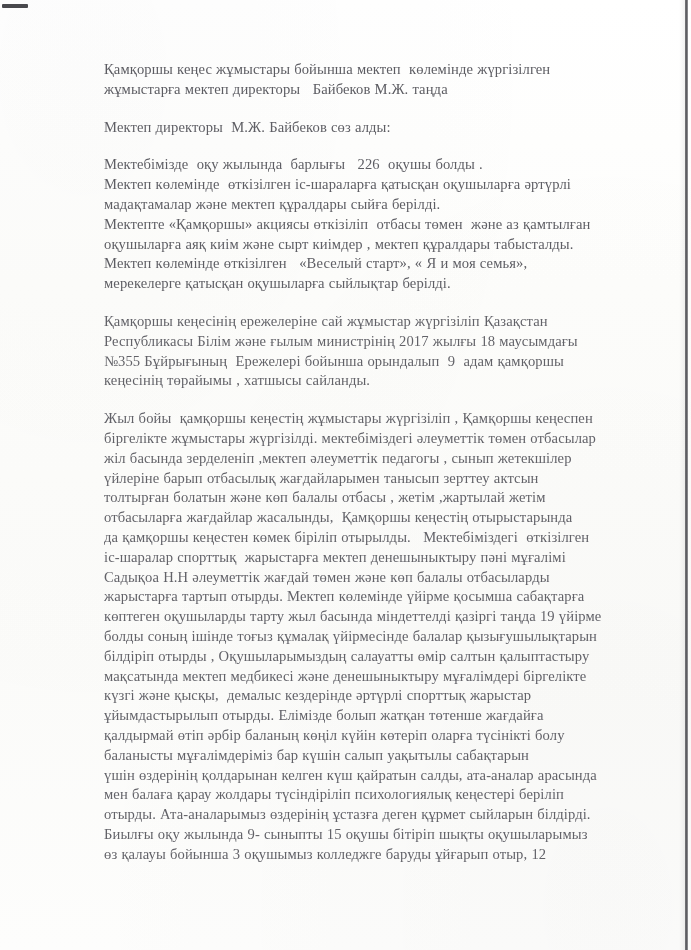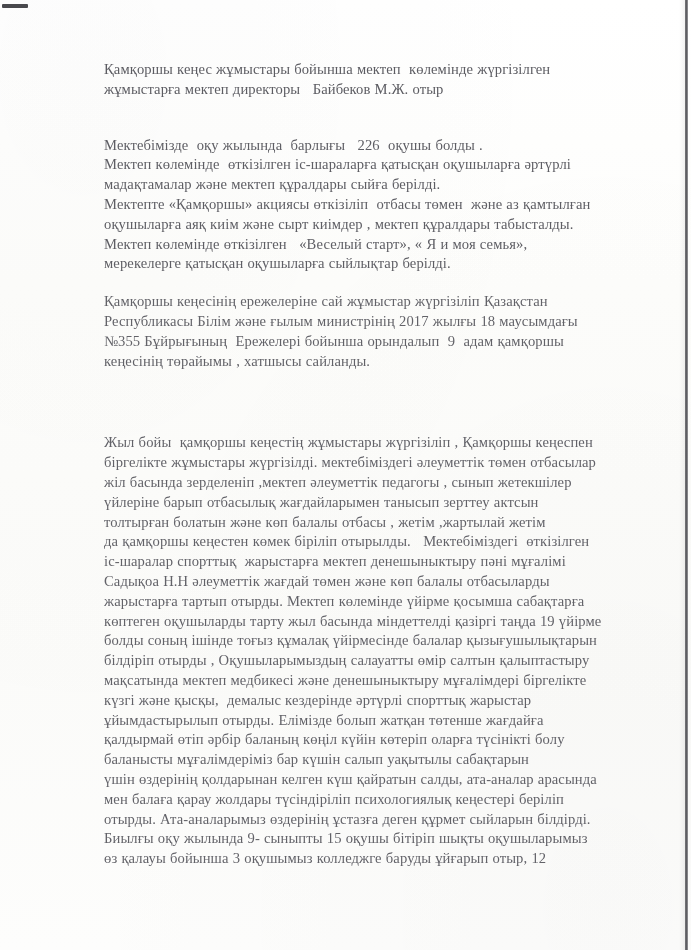--- a/index.html
+++ b/index.html
@@ -86,45 +86,50 @@
   .block { margin: 0 0 0 0; }
   .gap-lg { height: 18px; }
 
   
   .block-title .para { color: #5c5c62; }
 
   .body-para .ln { color: #5a5a61; }
 
   
   .fade-1 { opacity: 0.97; font-family: Liberation Serif, serif; }
-  .fade-2 { opacity: 0.95; margin-top: 44px; }
+  .fade-2 { opacity: 0.95; }
 </style>
 </head>
 <body>
 
 <div id="page">
 
   <div id="paper-tint"></div>
   <div id="paper-noise"></div>
 
   <div id="artifact-top-left"></div>
   <div id="artifact-right-edge-soft"></div>
   <div id="artifact-right-edge"></div>
 
   <div id="content">
 
     <div class="block block-title">
       <p class="para">
         <span class="ln">Қамқоршы кеңес жұмыстары бойынша мектеп  көлемінде жүргізілген</span>
-        <span class="ln">жұмыстарға мектеп директоры   Байбеков М.Ж. отыр</span>
+        <span class="ln">жұмыстарға мектеп директоры   Байбеков М.Ж. таңда</span>
       </p>
     </div>
 
     <div class="gap-lg"></div>
 
+    <div class="block">
+      <p class="para">
+        <span class="ln">Мектеп директоры  М.Ж. Байбеков сөз алды:</span>
+      </p>
+    </div>
 
     <div class="gap-lg"></div>
 
     <div class="block">
       <p class="para">
         <span class="ln">Мектебімізде  оқу жылында  барлығы   226  оқушы болды .</span>
         <span class="ln">Мектеп көлемінде  өткізілген іс-шараларға қатысқан оқушыларға әртүрлі</span>
         <span class="ln">мадақтамалар және мектеп құралдары сыйға берілді.</span>
         <span class="ln">Мектепте «Қамқоршы» акциясы өткізіліп  отбасы төмен  және аз қамтылған</span>
         <span class="ln">оқушыларға аяқ киім және сырт киімдер , мектеп құралдары табысталды.</span>
@@ -146,20 +151,21 @@
 
     <div class="gap-lg"></div>
 
     <div class="block body-para fade-2">
       <p class="para">
         <span class="ln">Жыл бойы  қамқоршы кеңестің жұмыстары жүргізіліп , Қамқоршы кеңеспен</span>
         <span class="ln">біргелікте жұмыстары жүргізілді. мектебіміздегі әлеуметтік төмен отбасылар</span>
         <span class="ln">жіл басында зерделеніп ,мектеп әлеуметтік педагогы , сынып жетекшілер</span>
         <span class="ln">үйлеріне барып отбасылық жағдайларымен танысып зерттеу актсын</span>
         <span class="ln">толтырған болатын және көп балалы отбасы , жетім ,жартылай жетім</span>
+        <span class="ln">отбасыларға жағдайлар жасалынды,  Қамқоршы кеңестің отырыстарында</span>
         <span class="ln">да қамқоршы кеңестен көмек біріліп отырылды.   Мектебіміздегі  өткізілген</span>
         <span class="ln">іс-шаралар спорттық  жарыстарға мектеп денешыныктыру пәні мұғалімі</span>
         <span class="ln">Садықоа Н.Н әлеуметтік жағдай төмен және көп балалы отбасыларды</span>
         <span class="ln">жарыстарға тартып отырды. Мектеп көлемінде үйірме қосымша сабақтарға</span>
         <span class="ln">көптеген оқушыларды тарту жыл басында міндеттелді қазіргі таңда 19 үйірме</span>
         <span class="ln">болды соның ішінде тоғыз құмалақ үйірмесінде балалар қызығушылықтарын</span>
         <span class="ln">білдіріп отырды , Оқушыларымыздың салауатты өмір салтын қалыптастыру</span>
         <span class="ln">мақсатында мектеп медбикесі және денешыныктыру мұғалімдері біргелікте</span>
         <span class="ln">күзгі және қысқы,  демалыс кездерінде әртүрлі спорттық жарыстар</span>
         <span class="ln">ұйымдастырылып отырды. Елімізде болып жатқан төтенше жағдайға</span>

